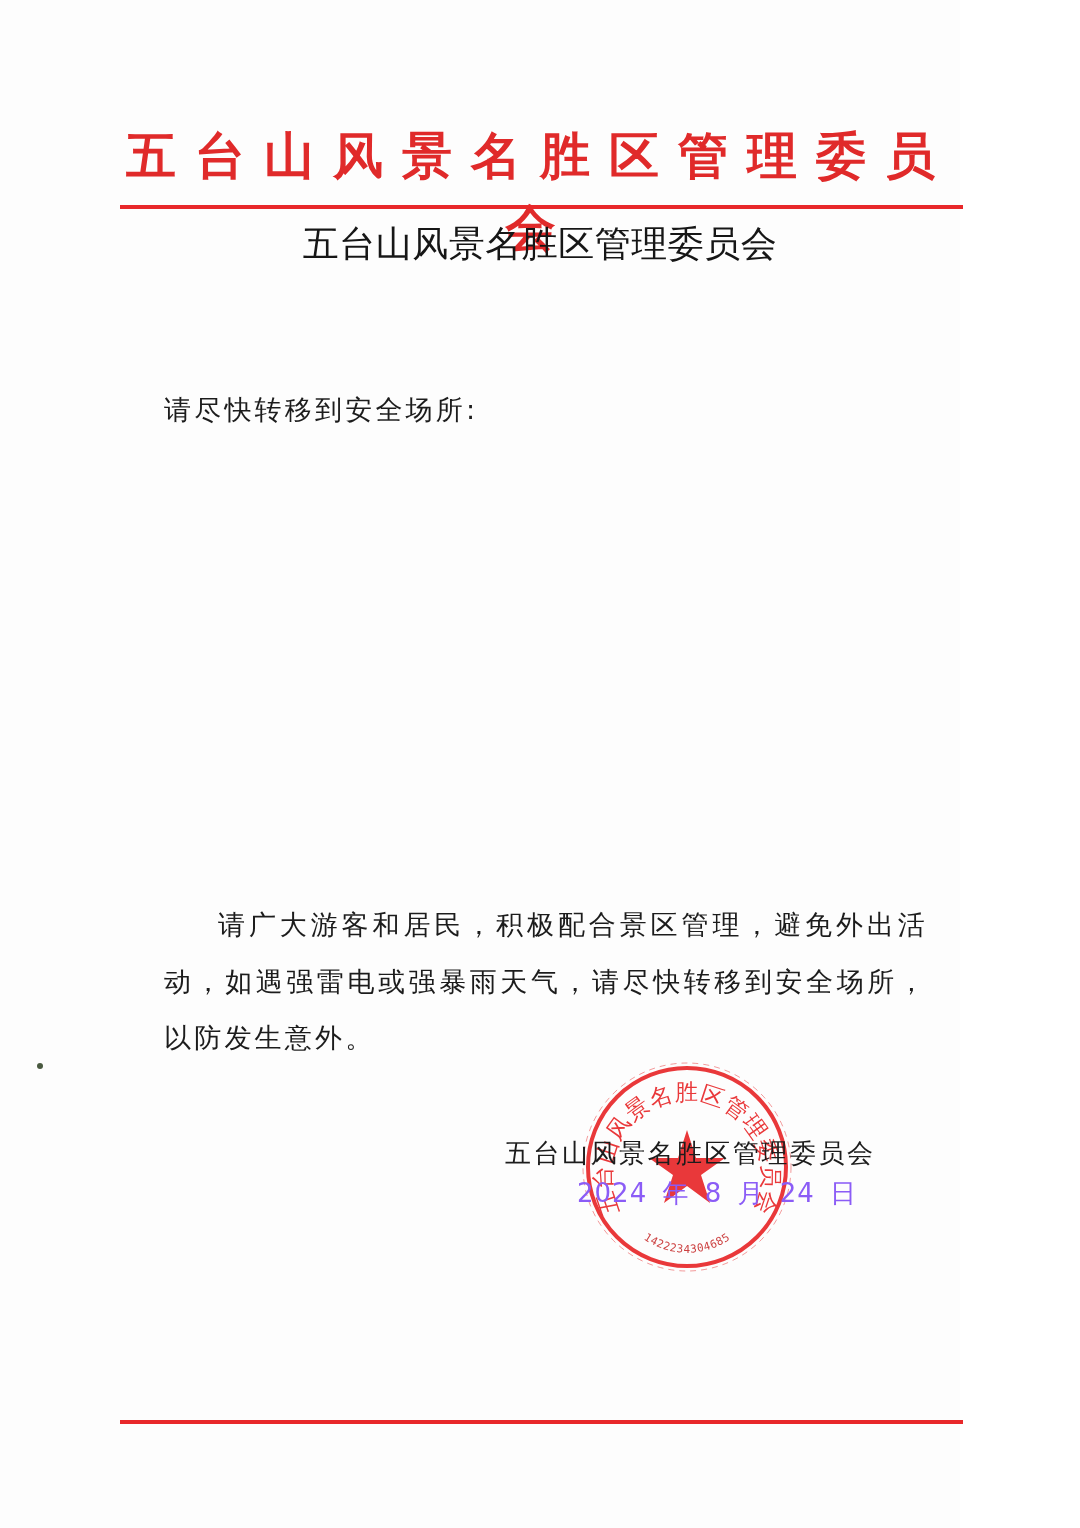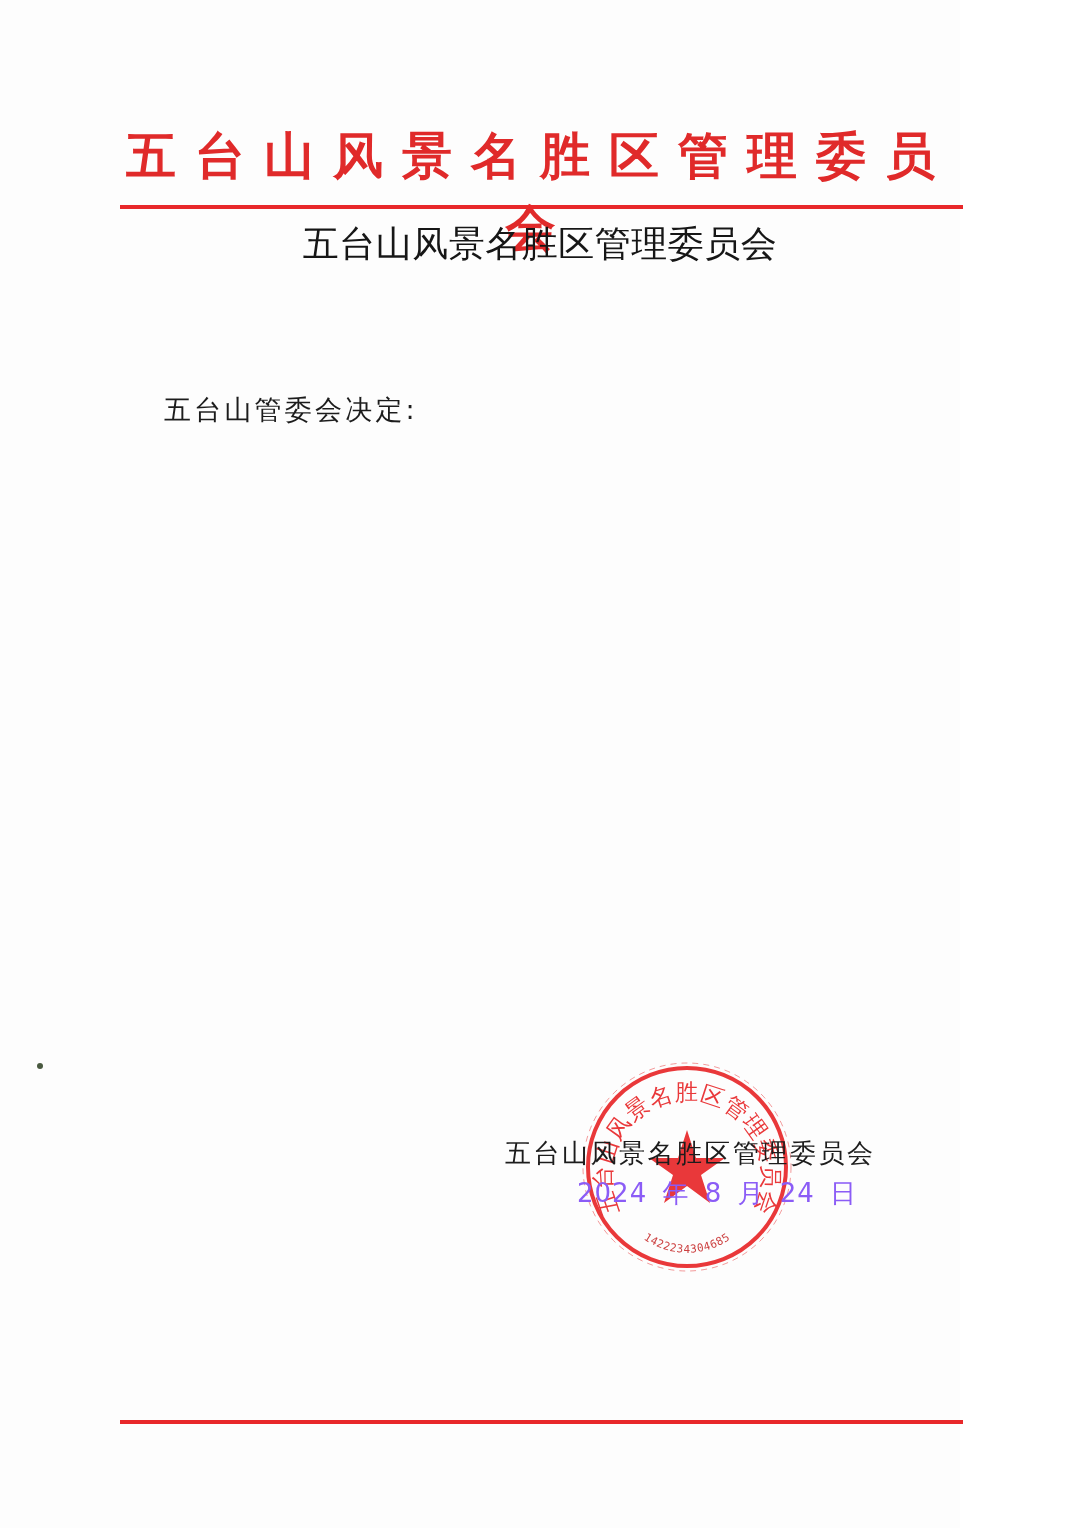--- a/index.html
+++ b/index.html
@@ -47,21 +47,22 @@
 </head>
 <body>
 
 <div class="page">
 
   <div class="masthead">五台山风景名胜区管理委员会</div>
   <div class="redline top"></div>
 
   <div class="title l1">五台山风景名胜区管理委员会</div>
 
-  <div class="body-text salutation">五台山管委会决定:</div>
+  <div class="body-text salutation">请尽快转移到安全场所:</div>
+  <div class="body-text para2">请广大游客和居民，积极配合景区管理，避免外出活动，如遇强雷电或强暴雨天气，请尽快转移到安全场所，以防发生意外。</div>
 
   <svg class="seal" viewBox="0 0 210 210">
     <defs>
       <path id="sealArc" d="M 38 150 A 76 76 0 1 1 172 150"></path>
       <path id="codeArc" d="M 48 165 A 76 76 0 0 0 162 165"></path>
     </defs>
     <circle cx="105" cy="105" r="99" fill="none" stroke="#e8282a" stroke-width="4"></circle>
     <circle cx="105" cy="105" r="104" fill="none" stroke="#e8282a" stroke-width="1" stroke-dasharray="6 5" opacity="0.5"></circle>
     <text font-family="DejaVu Sans, sans-serif" font-size="23" fill="#e8282a" letter-spacing="1">
       <textPath href="#sealArc" startOffset="50%" text-anchor="middle">五台山风景名胜区管理委员会</textPath>

